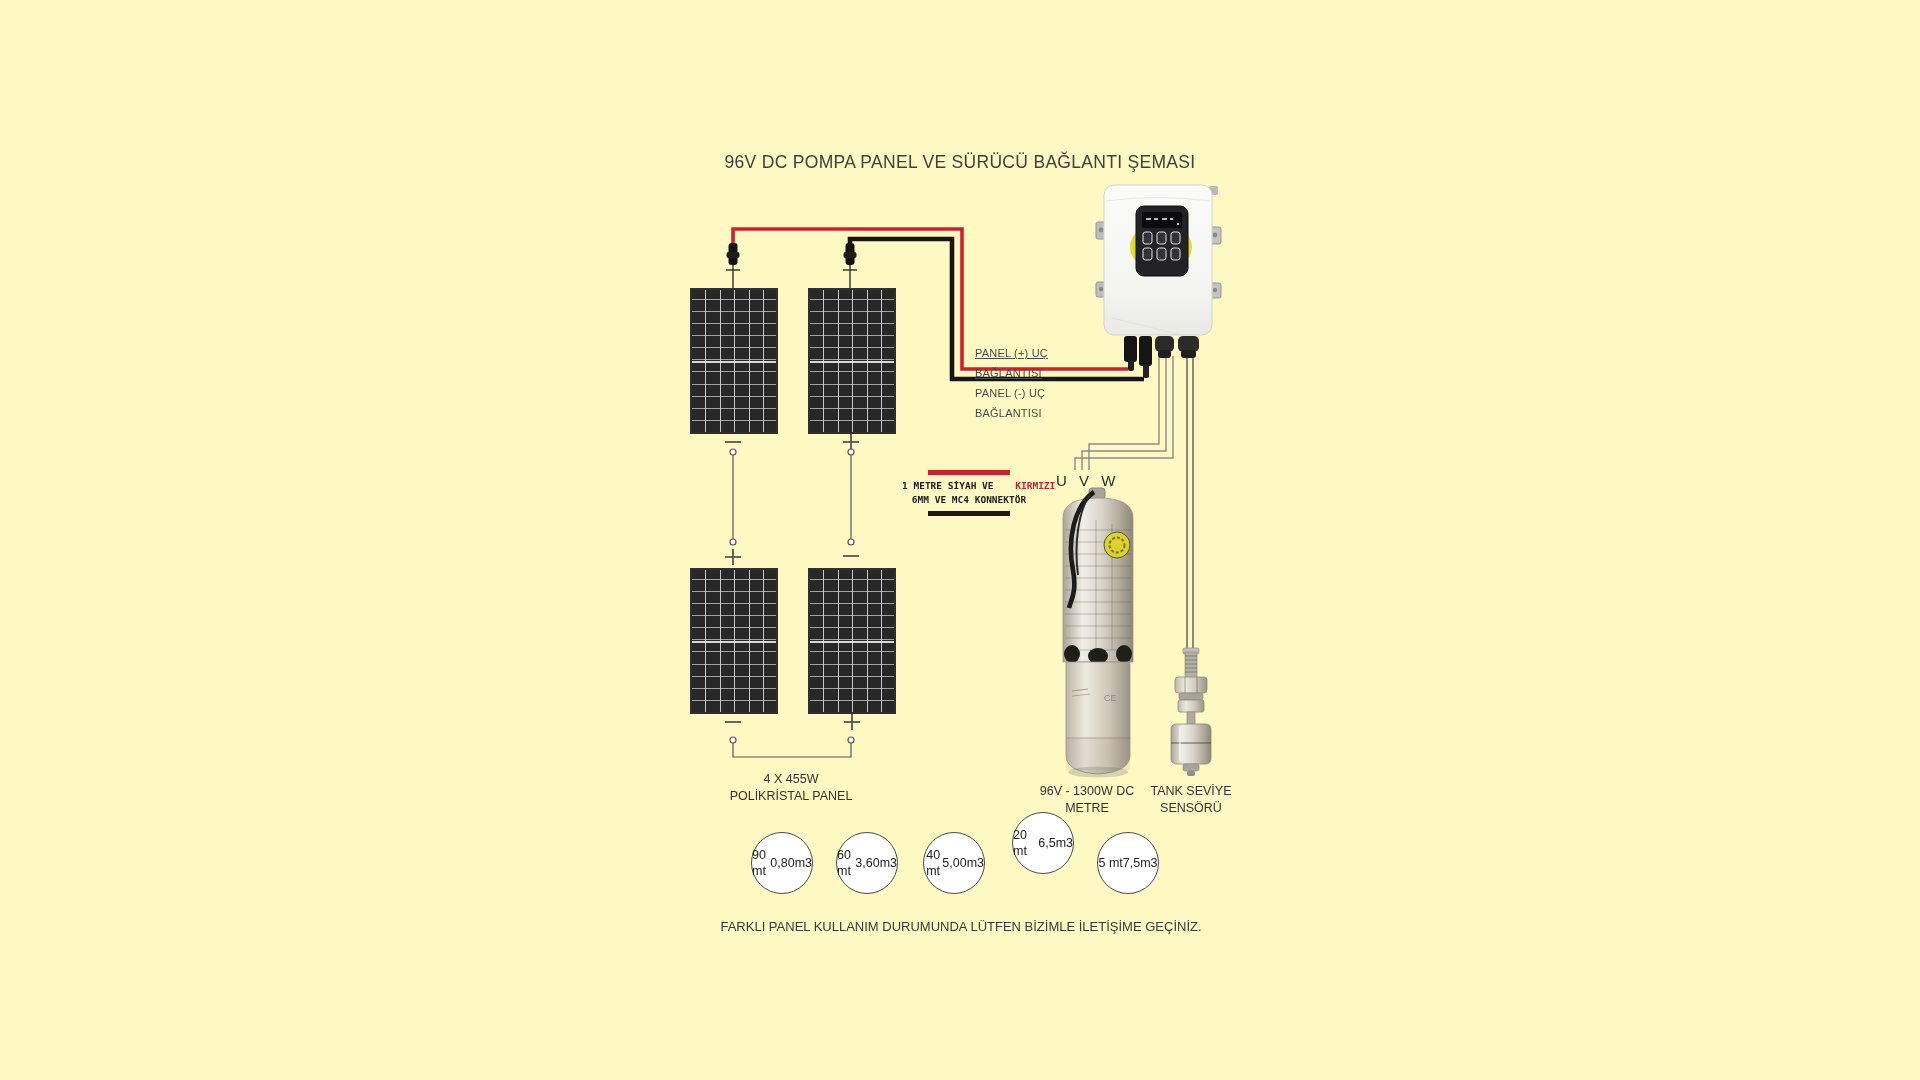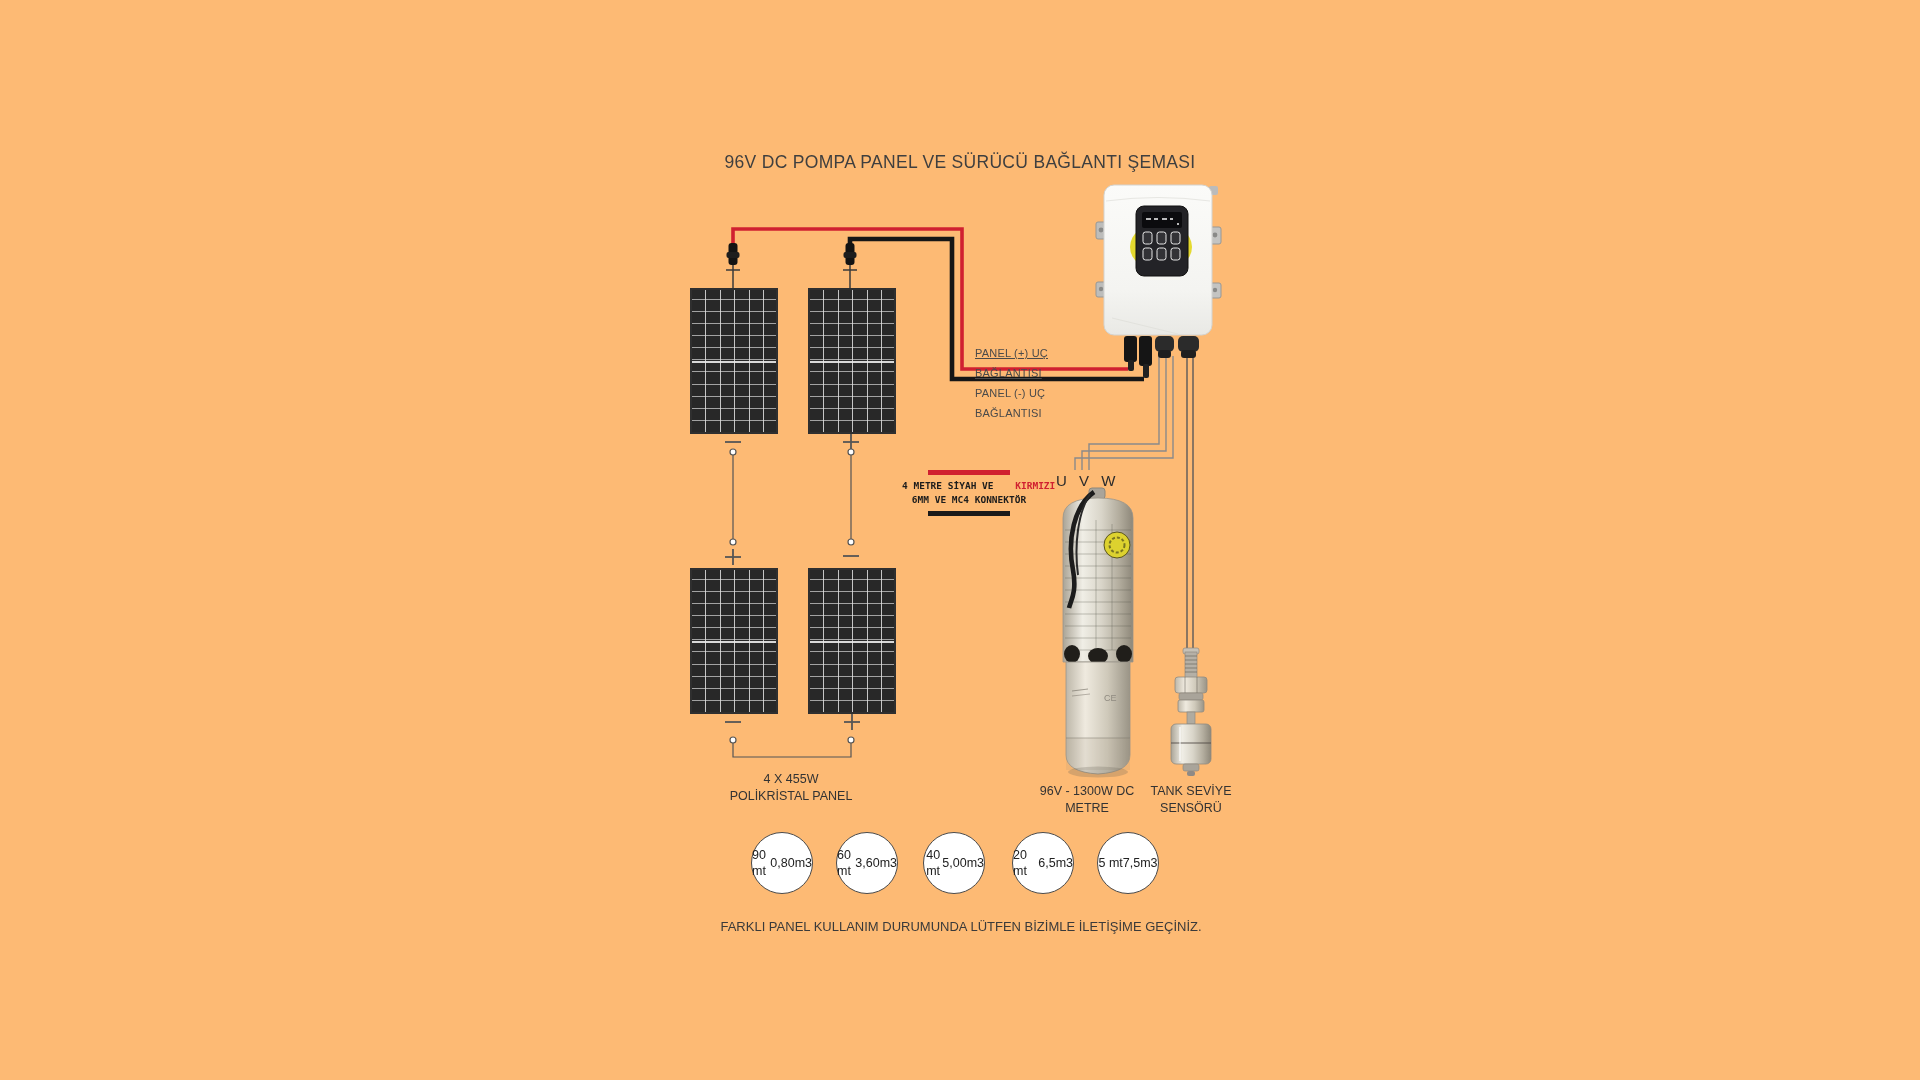--- a/index.html
+++ b/index.html
@@ -1,16 +1,16 @@
 <!DOCTYPE html>
 <html><head>
 <meta charset="utf-8">
 <style>
   html,body{margin:0;padding:0;background:#ffffff;}
-  #canvas{position:relative;width:1920px;height:1080px;background:#fdba74;overflow:hidden;
+  #canvas{position:relative;width:1920px;height:1080px;background:#fef9c3;overflow:hidden;
           font-family:"Liberation Sans", sans-serif;color:#3a3a3a;}
   .abs{position:absolute;}
   svg{position:absolute;top:0;left:0;}
 
   .title{left:660px;top:152px;width:600px;text-align:center;font-size:17.5px;
          letter-spacing:.3px;color:#3f3f3f;}
 
   
   .panel{position:absolute;width:88px;height:146px;background:#282828;border:2px solid #2f2f2f;
          box-sizing:border-box;
@@ -246,21 +246,21 @@
     <div>PANEL (+) UÇ</div>
     <div>BAĞLANTISI</div>
   </div>
   <div class="abs wire-label" style="left:975px;top:383px;">
     <div>PANEL (-) UÇ</div>
     <div>BAĞLANTISI</div>
   </div>
 
   <div class="abs badge">
     <div class="badge-bar"></div>
-    <div class="badge-text"><span>4 METRE SİYAH VE</span> <span class="badge-red-text">KIRMIZI</span></div>
+    <div class="badge-text"><span>1 METRE SİYAH VE</span> <span class="badge-red-text">KIRMIZI</span></div>
     <div class="badge-text">6MM VE MC4 KONNEKTÖR</div>
     <div class="badge-bar badge-bar-black"></div>
   </div>
 
   <div class="abs uvw">U V W</div>
 
   <div class="comp-label" style="left:1017px;top:783px;">
     <div>96V - 1300W DC</div>
     <div>METRE</div>
   </div>
@@ -278,21 +278,21 @@
     <span>0,80m3</span>
   </div>
   <div class="perf-circle" style="left:836px;top:832px;">
     <span>60 mt</span>
     <span>3,60m3</span>
   </div>
   <div class="perf-circle" style="left:923px;top:832px;text-align:center;">
     <span>40 mt</span>
     <span>5,00m3</span>
   </div>
-  <div class="perf-circle" style="left:1012px;top:832px;">
+  <div class="perf-circle" style="left:1012px;top:812px;">
     <span>20 mt</span>
     <span>6,5m3</span>
   </div>
   <div class="perf-circle" style="left:1097px;top:832px;">
     <span>5 mt</span>
     <span>7,5m3</span>
   </div>
 
   <div class="abs warning" style="top:918px;">FARKLI PANEL KULLANIM DURUMUNDA LÜTFEN BİZİMLE İLETİŞİME GEÇİNİZ.</div>
 

